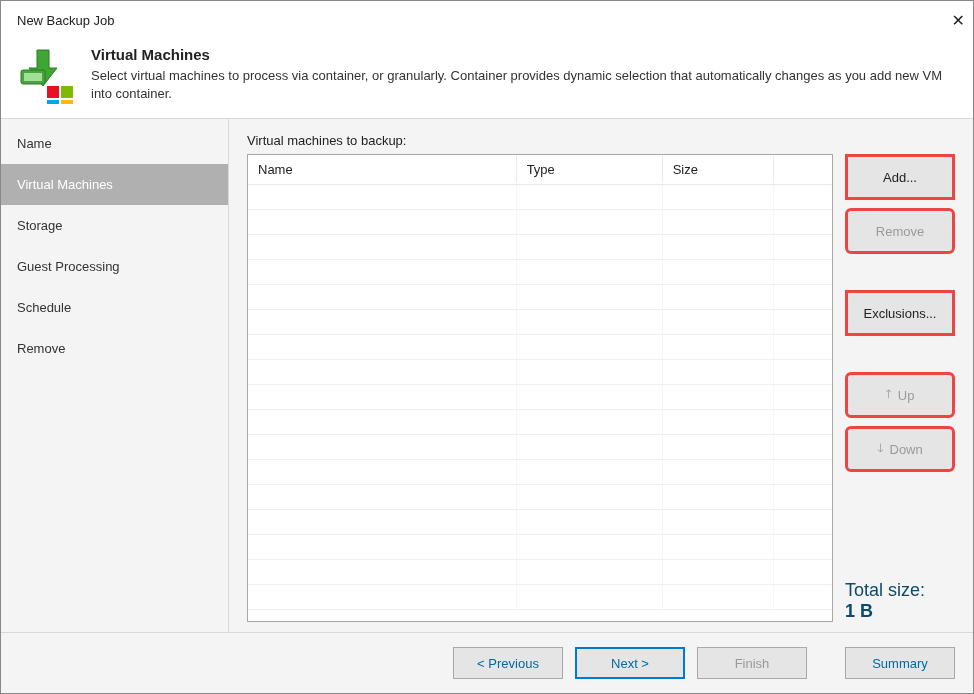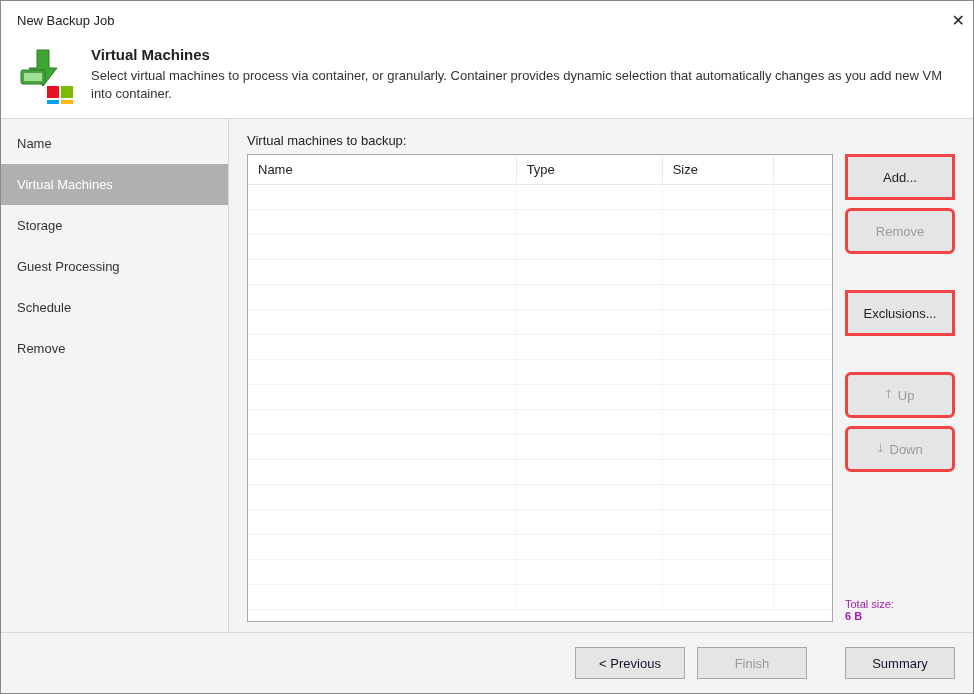--- a/index.html
+++ b/index.html
@@ -120,38 +120,38 @@
       display: flex;
       align-items: center;
       justify-content: center;
       gap: 6px;
     }
     .sbtn:disabled { color: #9a9a9a; cursor: default; border-radius: 6px; }
     .gap-sm { height: 8px; }
     .gap-md { height: 36px; }
     .gap-flex { flex: 1; }
     .arrow { font-size: 12px; color: #9a9a9a; }
-    .total { margin-top: 10px; font-size: 11px; color: #a21caf; }
+    .total { margin-top: 10px; font-size: 18px; color: #0c4a6e; }
     .total-label { display: block; }
     .total-val { font-weight: 700; display: block; }
     .footer {
       border-top: 1px solid #d8d8d8;
       padding: 14px 18px;
       background: #f4f4f4;
       display: flex;
       justify-content: flex-end;
       gap: 12px;
     }
     .fbtn {
       width: 110px;
       height: 32px;
       border: 1px solid #a8a8a8;
       background: #e5e5e5;
       font-size: 13px;
-      color: #0f172a;
+      color: #0369a1;
       cursor: pointer;
     }
     .fbtn.primary { border: 2px solid #0078d7; background: #e5e5e5; }
     .fbtn:disabled { color: #9a9a9a; cursor: default; }
     .spacer-between { width: 14px; }
   </style>
 </head>
 <body>
 
 <div class="titlebar">
@@ -315,25 +315,26 @@
           <span>Up</span>
         </button>
         <div class="gap-sm"></div>
         <button class="sbtn" disabled="">
           <span class="arrow">🡓</span>
           <span>Down</span>
         </button>
         <div class="gap-flex"></div>
         <div class="total">
           <span class="total-label">Total size:</span>
-          <span class="total-val">6 B</span>
+          <span class="total-val">1 B</span>
         </div>
       </div>
     </div>
   </div>
 </div>
 
 <div class="footer">
   <button class="fbtn">&lt; Previous</button>
+  <button class="fbtn primary">Next &gt;</button>
   <button class="fbtn" disabled="">Finish</button>
   <div class="spacer-between"></div>
   <button class="fbtn">Summary</button>
 </div>
 
 </body></html>

